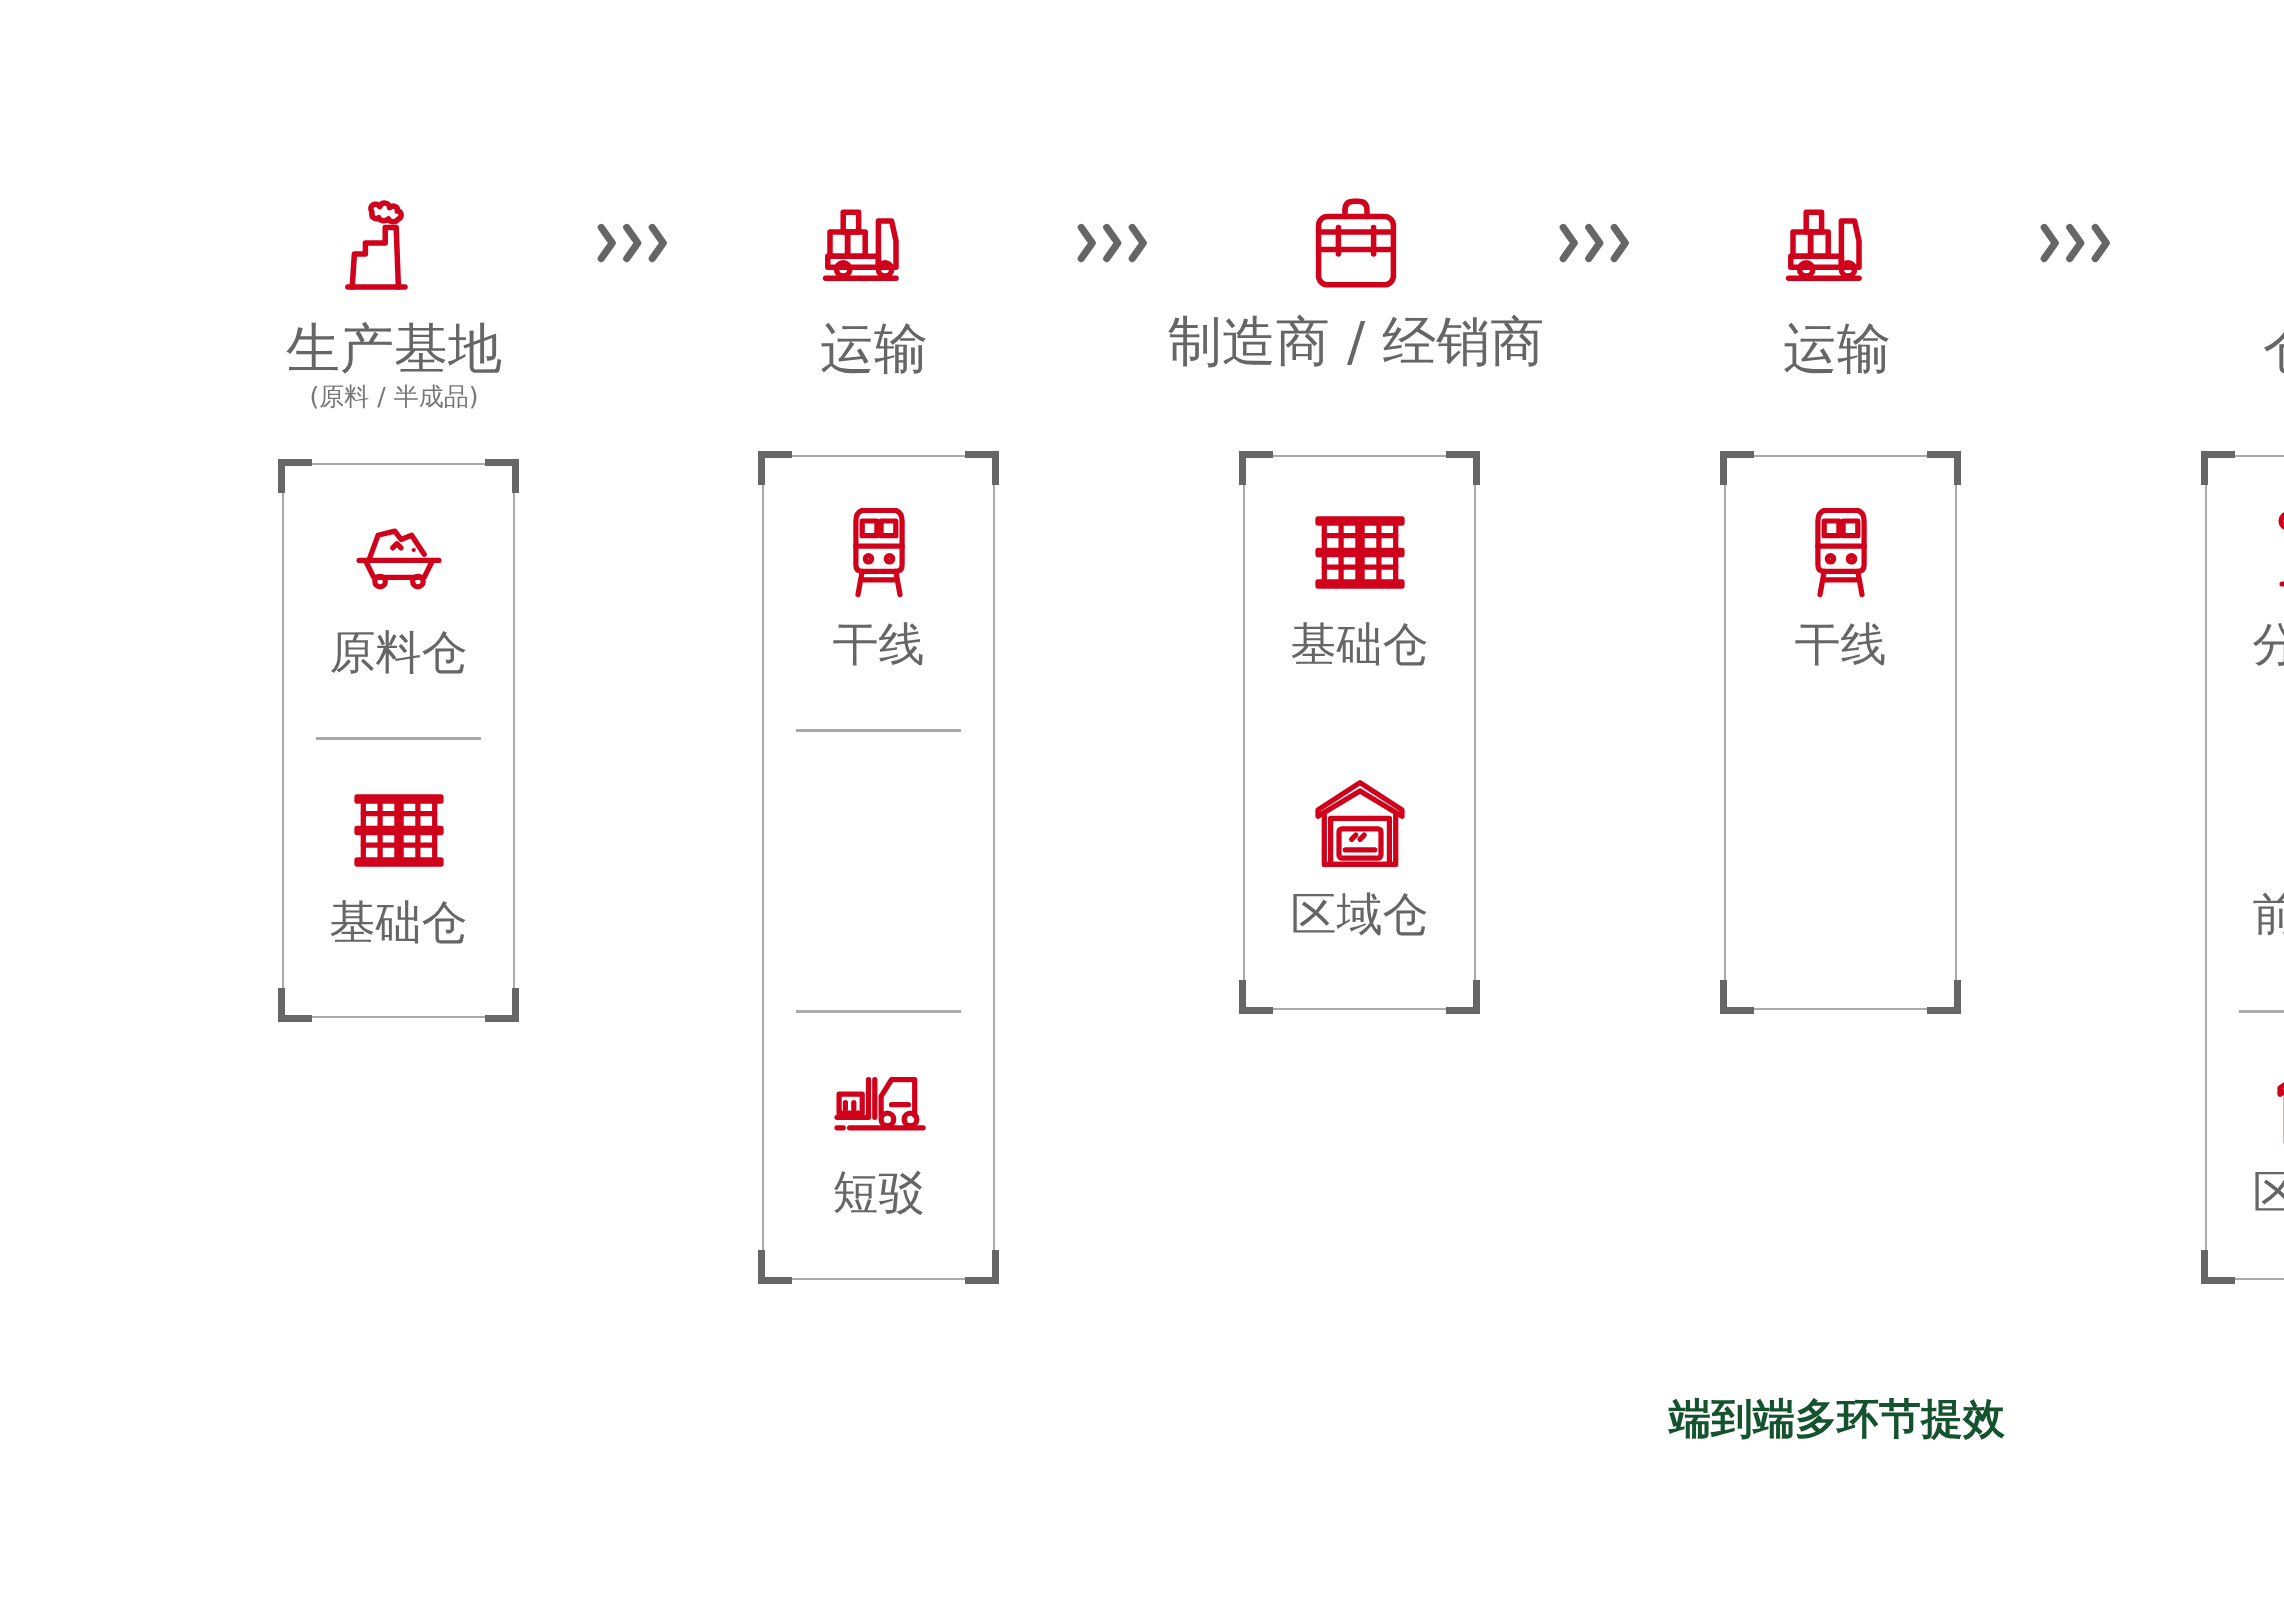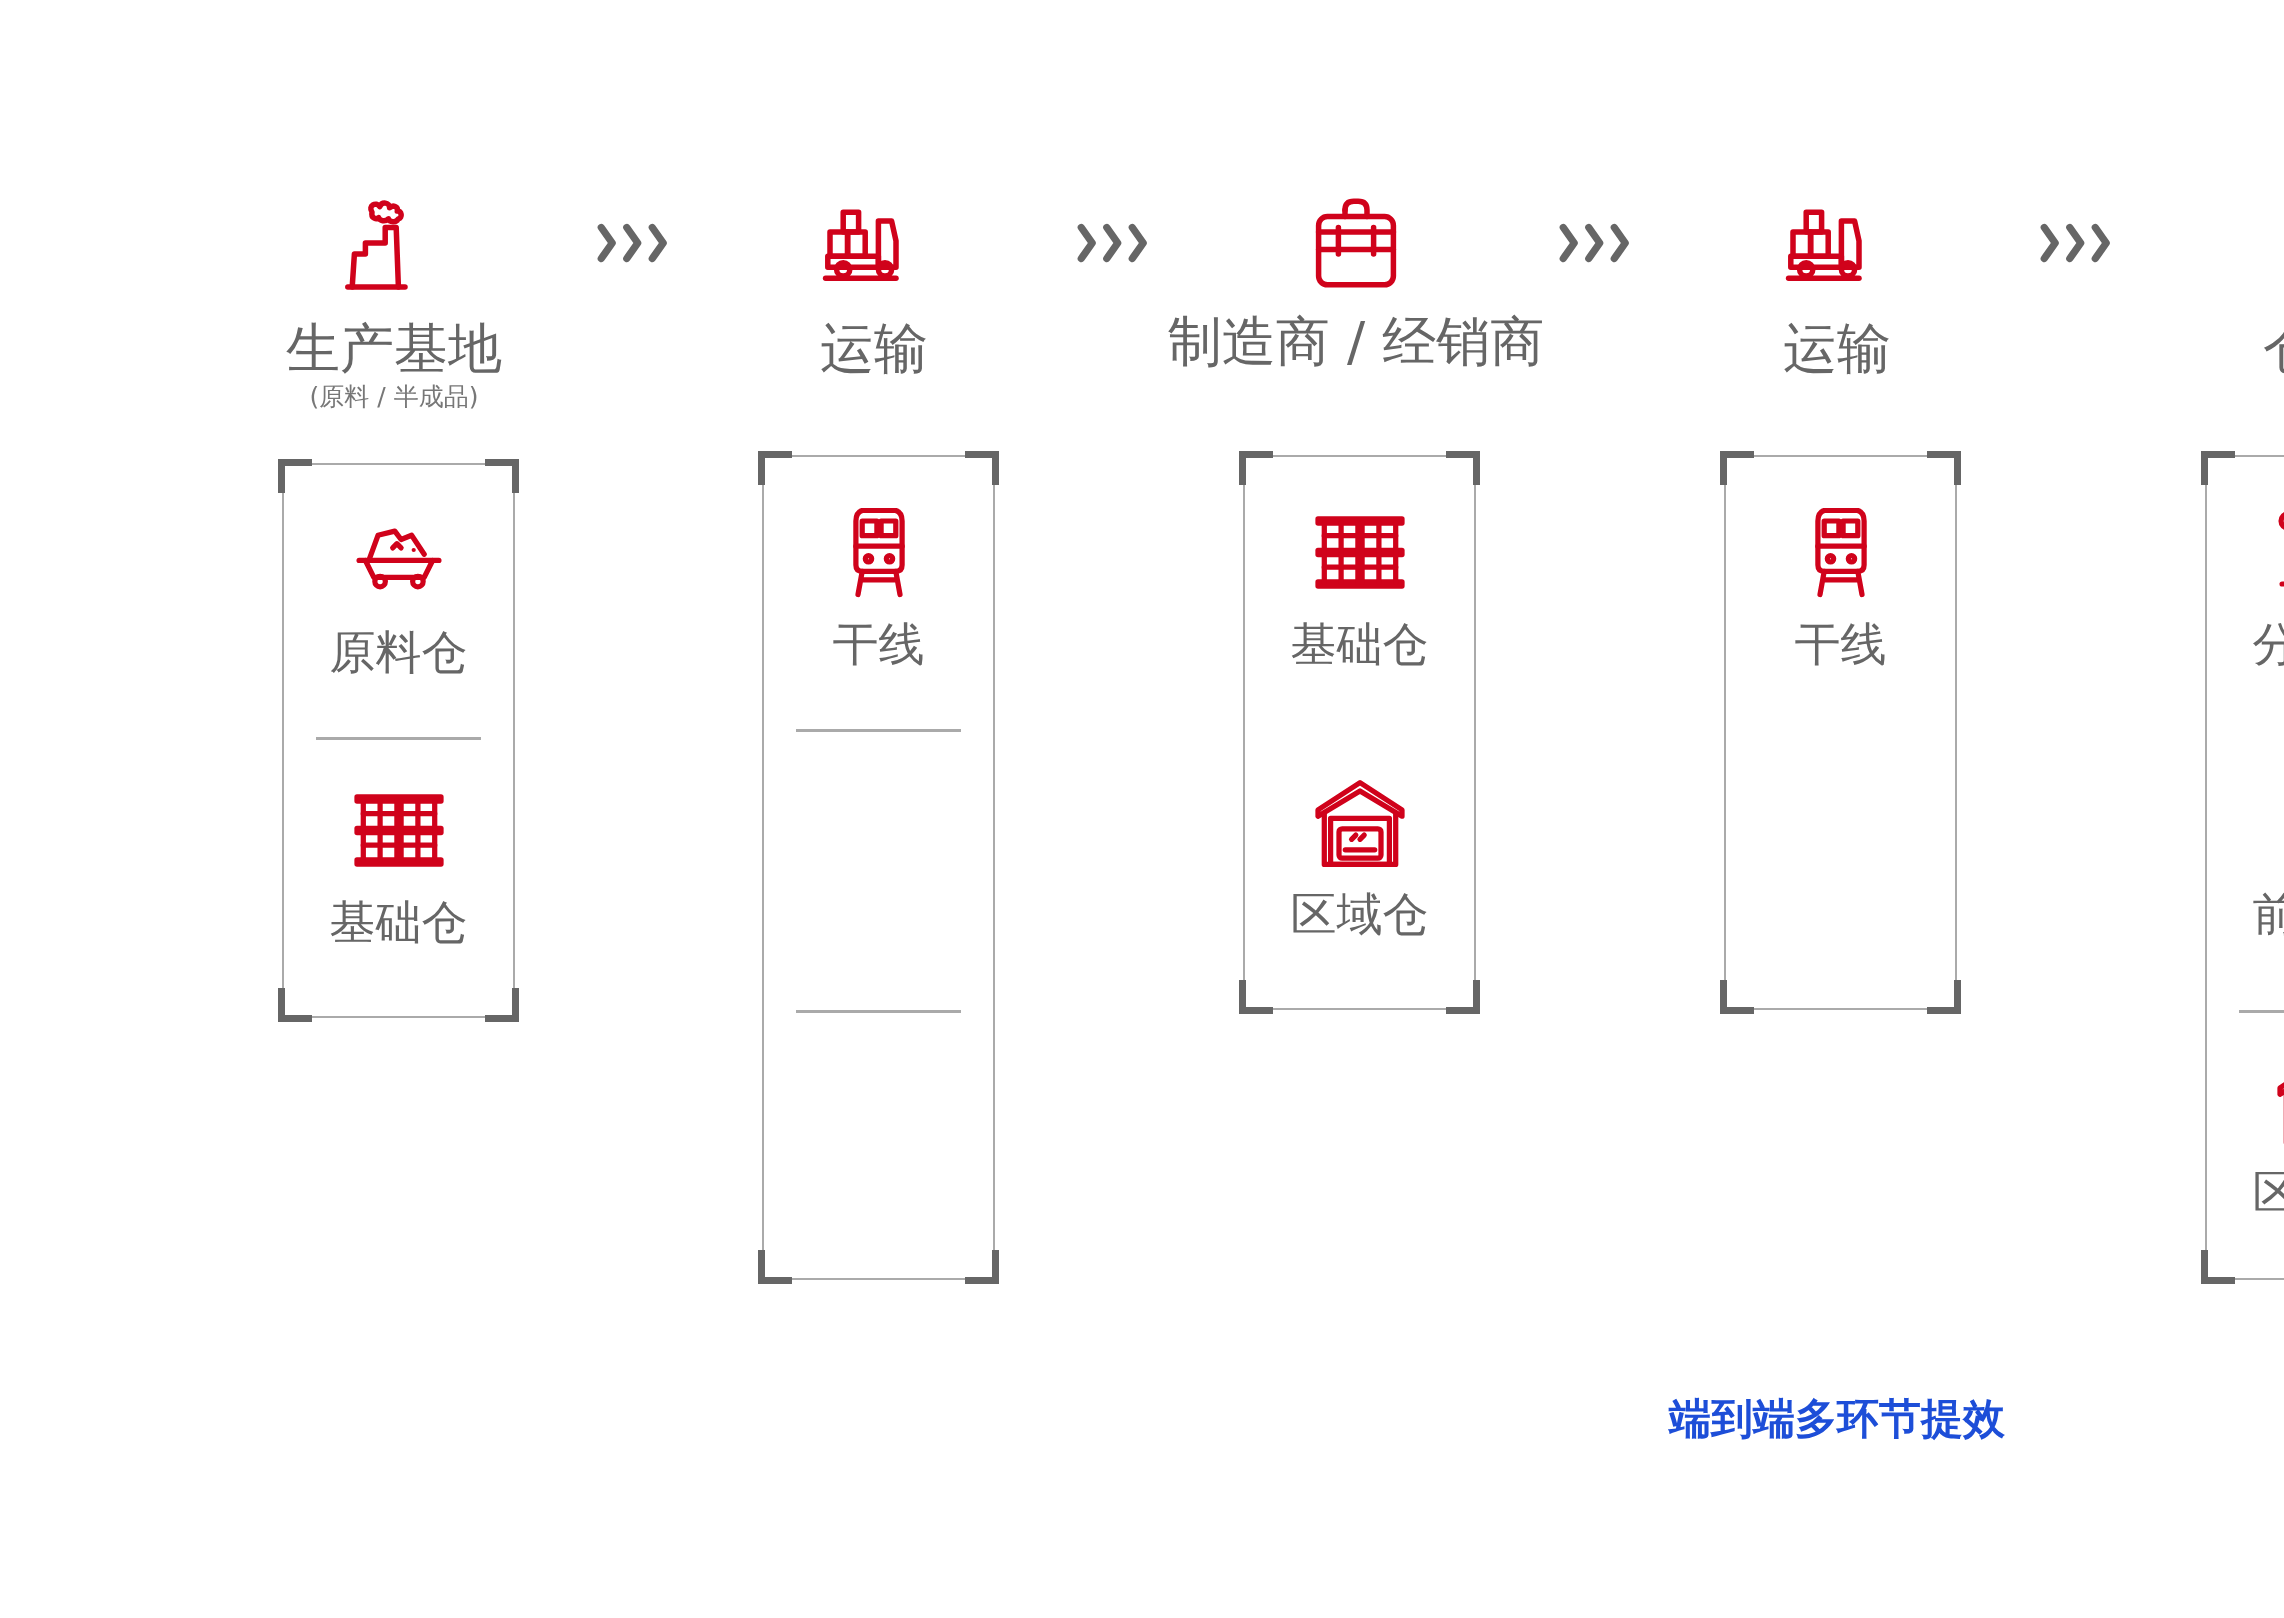--- a/index.html
+++ b/index.html
@@ -15,21 +15,21 @@
   .corner{position:absolute;width:27px;height:27px;border-color:#666666;border-style:solid;border-width:0;}
   .c-tl{left:-6.4px;top:-6.4px;border-left-width:7.3px;border-top-width:7.3px;}
   .c-tr{right:-6.4px;top:-6.4px;border-right-width:7.3px;border-top-width:7.3px;}
   .c-bl{left:-6.4px;bottom:-6.4px;border-left-width:7.3px;border-bottom-width:7.3px;}
   .c-br{right:-6.4px;bottom:-6.4px;border-right-width:7.3px;border-bottom-width:7.3px;}
   .item{position:absolute;left:0;width:100%;height:274px;}
   .item-icon{position:absolute;left:50%;top:43px;width:105px;height:105px;transform:translateX(-50%);}
   .item-icon svg{width:100%;height:100%;}
   .item-label{position:absolute;left:50%;top:164px;transform:translateX(-50%);white-space:nowrap;font-size:46px;color:#666666;line-height:1;}
   .divider{position:absolute;left:32px;right:32px;height:2.7px;background:#aaaaaa;}
-  .footer-title{position:absolute;left:1837px;top:1398px;transform:translateX(-50%);font-size:42px;font-weight:bold;color:#1d4ed8;white-space:nowrap;line-height:1;}
+  .footer-title{position:absolute;left:1837px;top:1398px;transform:translateX(-50%);font-size:42px;font-weight:bold;color:#14532d;white-space:nowrap;line-height:1;}
   .red{stroke:#d0021b;fill:none;stroke-width:5;stroke-linejoin:round;stroke-linecap:round;}
   .redf{fill:#d0021b;}
 </style>
 </head>
 <body>
 
 <div class="stage">
 
   <div class="hdr-icon" style="left:394px;top:243px;">
     <svg viewBox="0 0 100 100">
@@ -181,20 +181,35 @@
           <path class="red" d="M28 44 L72 44"></path>
           <circle class="red" cx="40" cy="56" r="3"></circle>
           <circle class="red" cx="60" cy="56" r="3"></circle>
           <path class="red" d="M34 68 L30 90 M66 68 L70 90 M33 76 L67 76"></path>
         </svg>
       </div>
       <div class="item-label">干线</div>
     </div>
     <div class="divider" style="top:272px;"></div>
     <div class="divider" style="top:553px;"></div>
+    <div class="item" style="top:548px;">
+      <div class="item-icon">
+        <svg viewBox="0 0 100 100">
+          <rect class="red" x="12" y="44" width="22" height="18"></rect>
+          <path class="red" d="M18 52 L18 58 M26 52 L26 58"></path>
+          <path class="red" d="M40 30 L40 66 M46 30 L46 66 M10 66 L40 66"></path>
+          <path class="red" d="M52 64 L52 46 L62 30 L84 30 L84 64"></path>
+          <path class="red" d="M62 54 L78 54"></path>
+          <circle class="red" cx="58" cy="68" r="6"></circle>
+          <circle class="red" cx="80" cy="68" r="6"></circle>
+          <path class="red" d="M10 76 L16 76 M22 76 L92 76"></path>
+        </svg>
+      </div>
+      <div class="item-label">短驳</div>
+    </div>
   </div>
 
   <div class="box" style="left:1243px;top:455px;height:555px;">
     <div class="corner c-tl"></div>
     <div class="corner c-tr"></div>
     <div class="corner c-bl"></div>
     <div class="corner c-br"></div>
     <div class="item" style="top:0;">
       <div class="item-icon">
         <svg viewBox="0 0 100 100">

